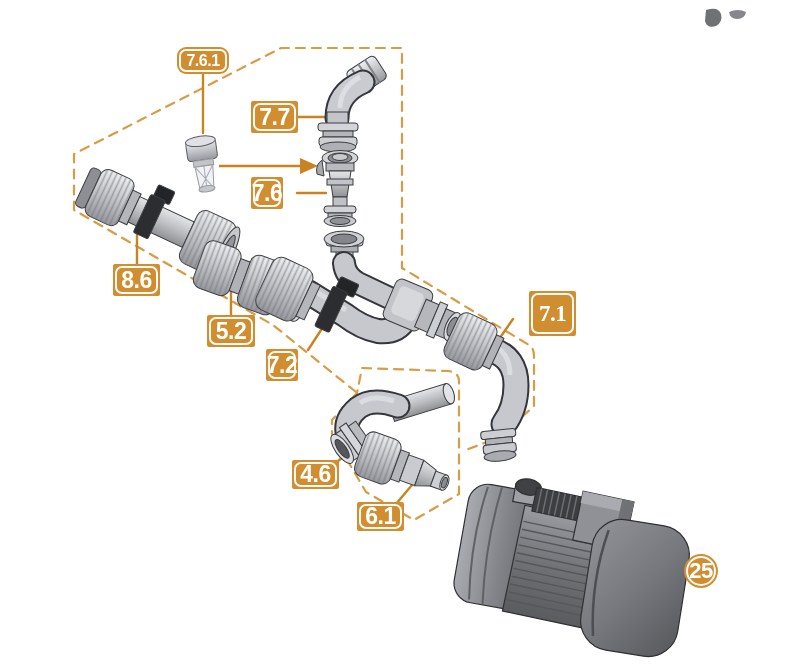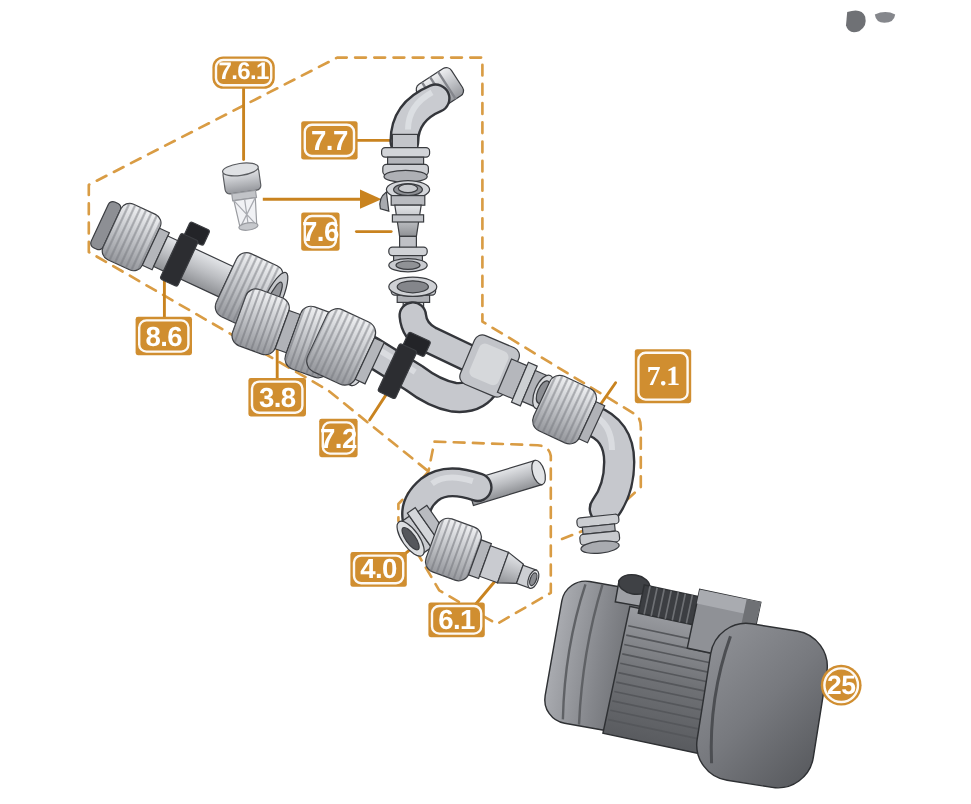--- a/index.html
+++ b/index.html
@@ -5,21 +5,21 @@
   html,body{margin:0;padding:0;background:#ffffff;}
   #stage{position:relative;width:809px;height:670px;background:#ffffff;overflow:hidden;
          font-family:"Liberation Sans","DejaVu Sans",sans-serif;}
   #scene{position:absolute;left:0;top:0;}
   .callout{position:absolute;background:#D08E30;color:#ffffff;font-weight:700;
            display:flex;align-items:center;justify-content:center;
            border-radius:2px;font-size:23px;letter-spacing:-0.5px;
            transform-origin:center;z-index:5;}
   .callout::after{content:"";position:absolute;inset:2px;border:2px solid rgba(255,255,255,.95);
            border-radius:7px;pointer-events:none;}
-  .callout.small{font-size:20px;border-radius:9px;}
+  .callout.small{font-size:16px;border-radius:9px;}
   .callout.circle{border-radius:50%;}
   .callout.circle::after{border-radius:50%;}
 </style>
 </head>
 <body>
 
 <div id="stage">
 
 <svg id="scene" width="809" height="670" viewBox="0 0 809 670">
   <defs>
@@ -263,20 +263,20 @@
   <g>
     <path d="M 706,10 q 12,-4 15,4 q 2,8 -5,12 q -9,3 -11,-5 z" fill="#6f7175"></path>
     <path d="M 729,12 q 9,-4 17,0 q -1,7 -9,7 q -7,0 -8,-7 z" fill="#85878c"></path>
   </g>
 </svg>
 
 <div class="callout small" style="left:177px;top:47px;width:52px;height:27px;">7.6.1</div>
 <div class="callout" style="left:251px;top:101px;width:47px;height:32px;">7.7</div>
 <div class="callout" style="left:251px;top:177px;width:32px;height:32px;">7.6</div>
 <div class="callout" style="left:113px;top:264px;width:47px;height:32px;">8.6</div>
-<div class="callout" style="left:207px;top:315px;width:48px;height:32px;">3.8</div>
+<div class="callout" style="left:207px;top:315px;width:48px;height:32px;">5.2</div>
 <div class="callout" style="left:266px;top:349px;width:32px;height:32px;">7.2</div>
 <div class="callout" style="left:529px;top:291px;width:47px;height:45px;font-family:Liberation Serif, serif;">7.1</div>
-<div class="callout" style="left:292px;top:460px;width:47px;height:29px;">4.0</div>
+<div class="callout" style="left:292px;top:460px;width:47px;height:29px;">4.6</div>
 <div class="callout" style="left:357px;top:502px;width:47px;height:29px;">6.1</div>
 <div class="callout circle" style="left:684px;top:554px;width:34px;height:34px;font-size:22px;">25</div>
 
 </div>
 
 </body></html>

